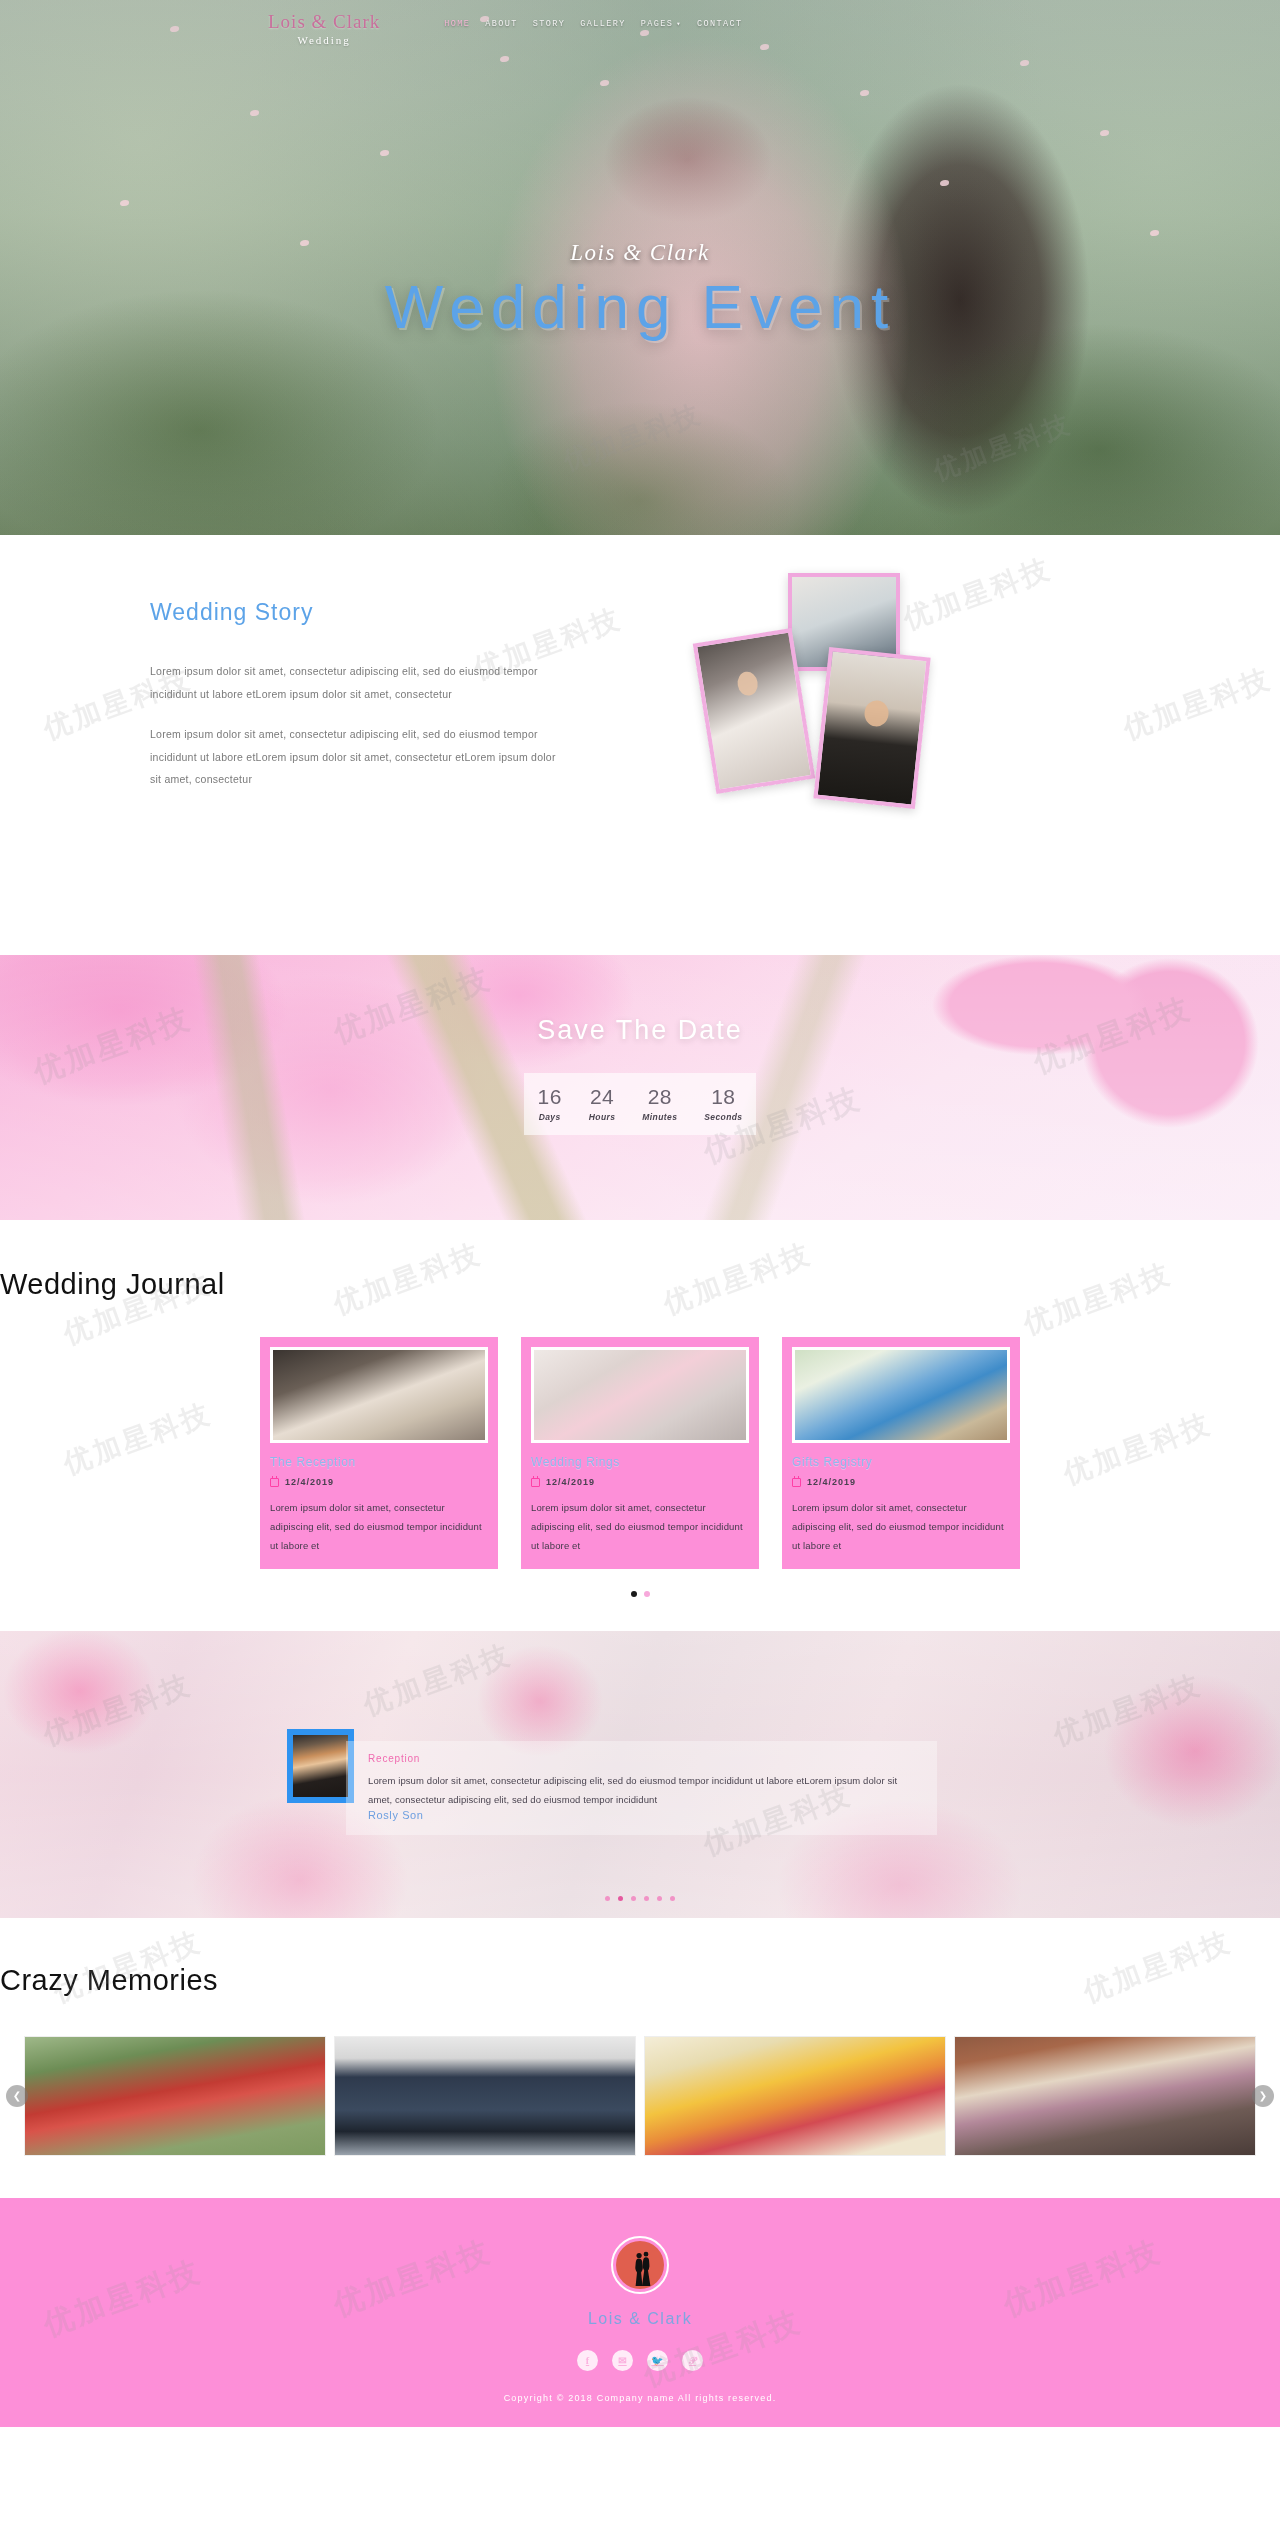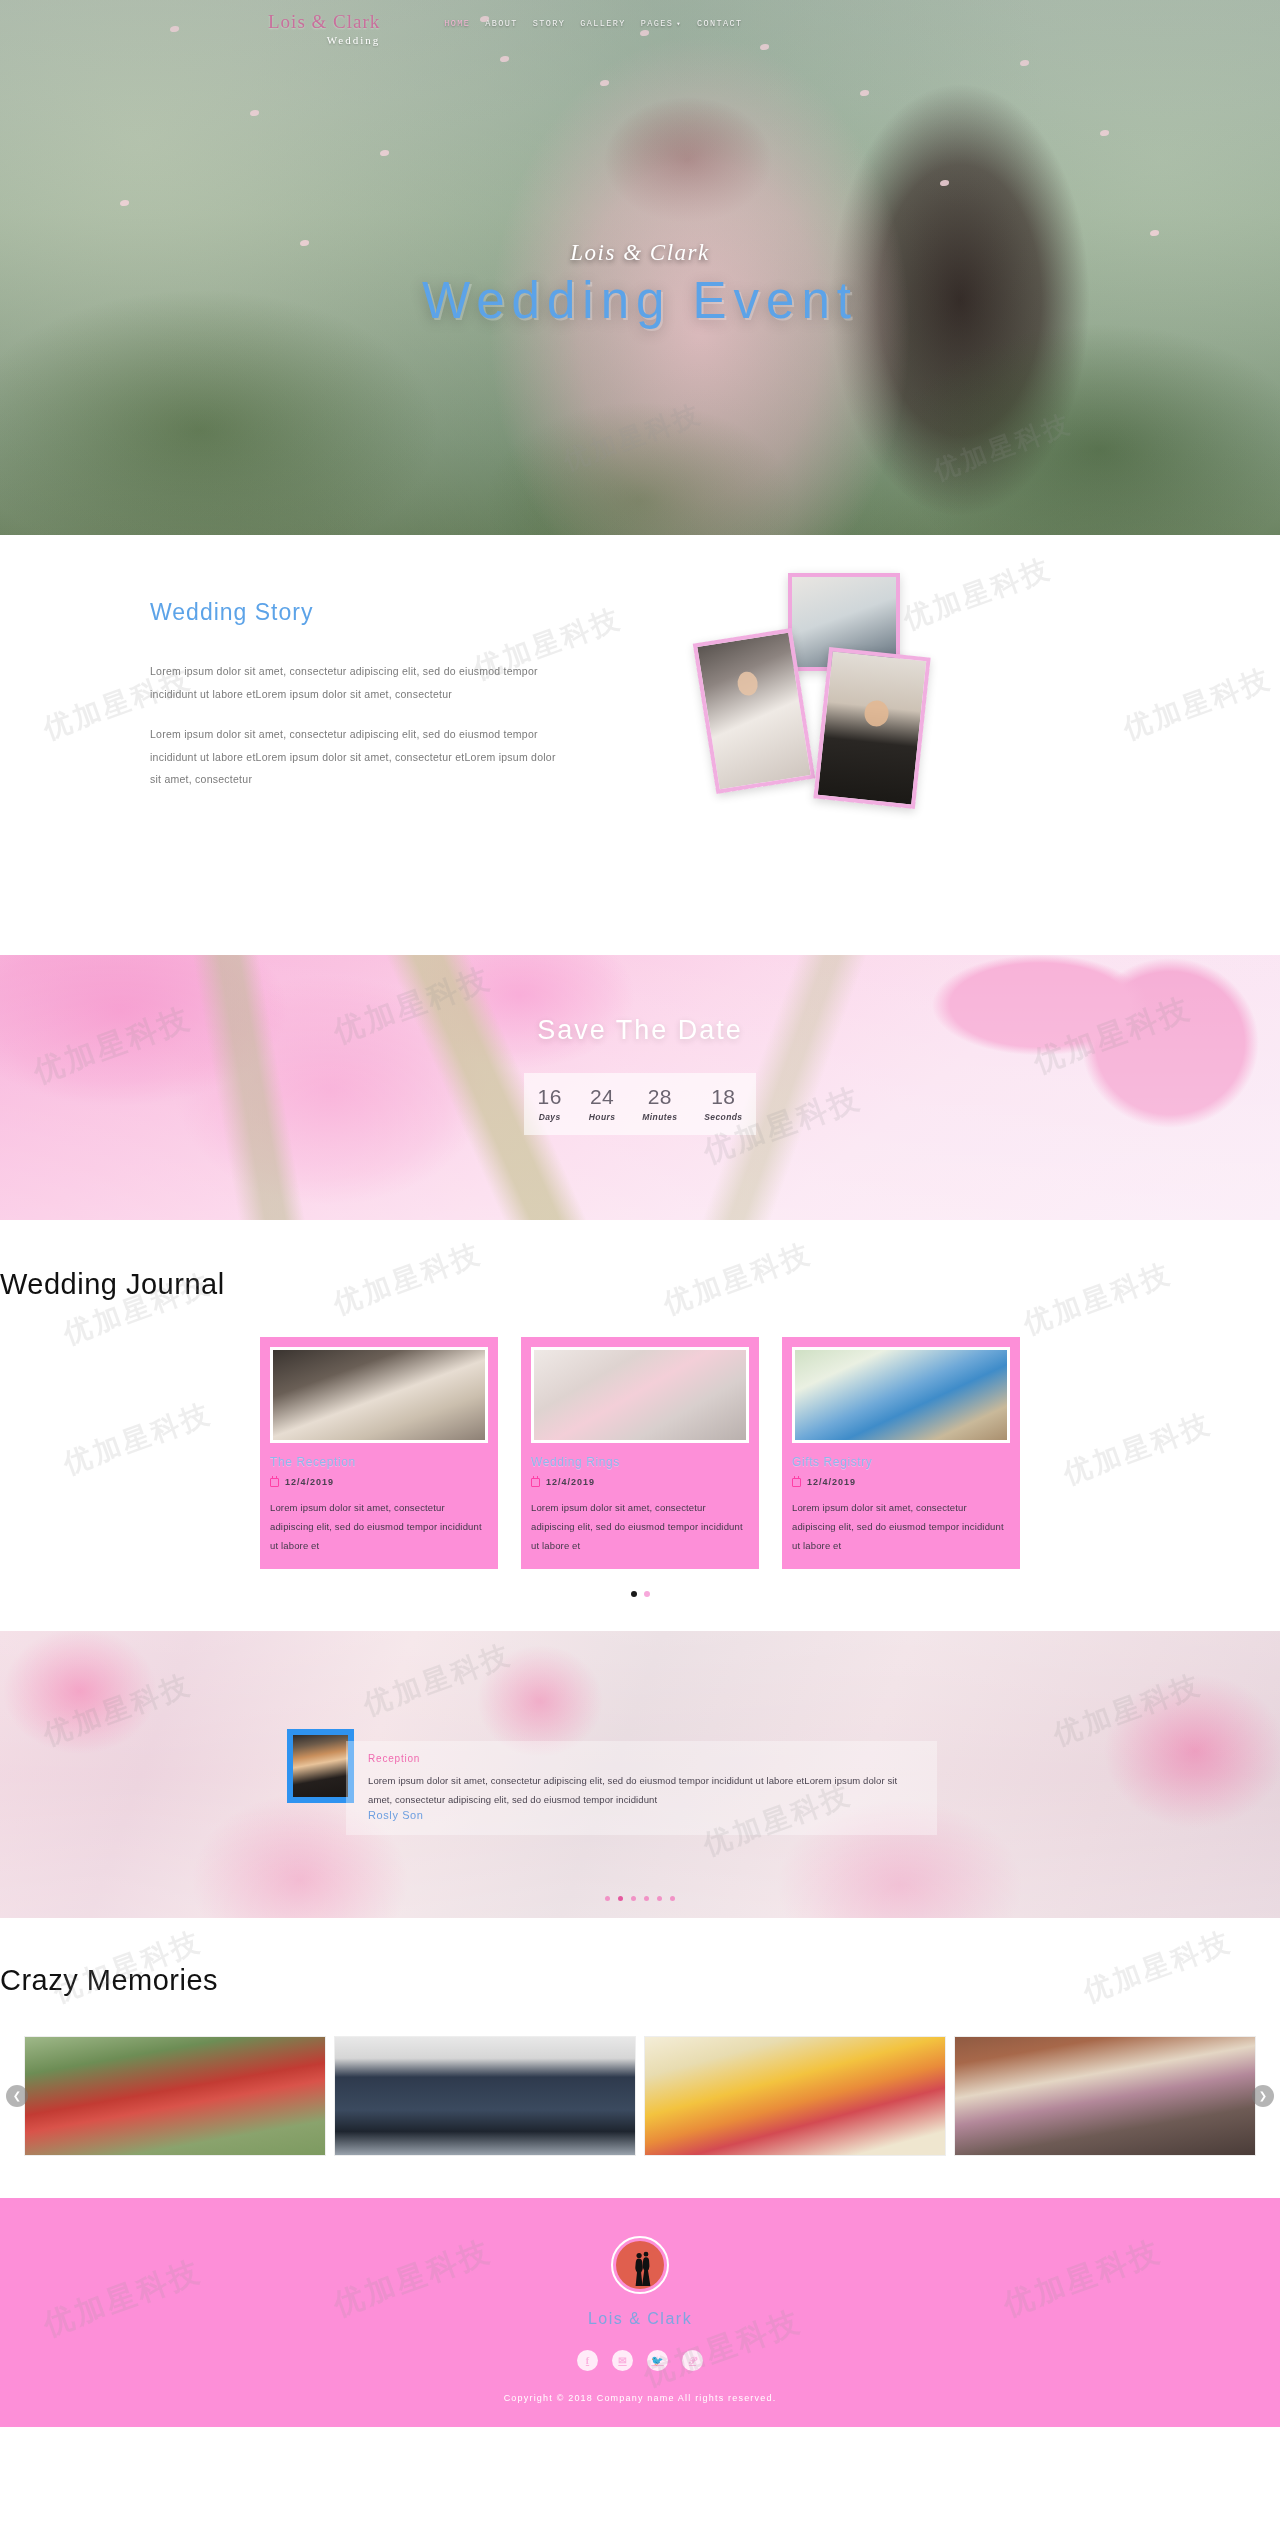--- a/index.html
+++ b/index.html
@@ -87,21 +87,20 @@
     display:block;
   }
   .brand-sub{
     font-family:"Liberation Serif", serif;
     font-size:11px;
     color:#ffffff;
     letter-spacing:2px;
     display:block;
     margin-top:4px;
     text-shadow:0 1px 2px rgba(0,0,0,0.25);
-    text-align:right;
   }
   .nav-menu{
     margin-left:64px;
     display:flex;
     align-items:center;
     gap:15px;
     margin-top:-10px;
     font-family:Liberation Mono, monospace;
   }
   .nav-link{
@@ -132,21 +131,21 @@
   .hero-script{
     font-family:"Liberation Serif", serif;
     font-style:italic;
     font-size:23px;
     color:#ffffff;
     letter-spacing:1.5px;
     text-shadow:0 2px 5px rgba(0,0,0,0.45);
   }
   .hero-title{
     margin-top:8px;
-    font-size:51px;
+    font-size:62px;
     font-weight:300;
     letter-spacing:7px;
     color:#5ca3e8;
     text-shadow:2px 2px 0 rgba(255,255,255,0.25), 0 3px 14px rgba(0,0,0,0.25);
     line-height:1.05;
   }
 
   
   .story{
     position:relative;

